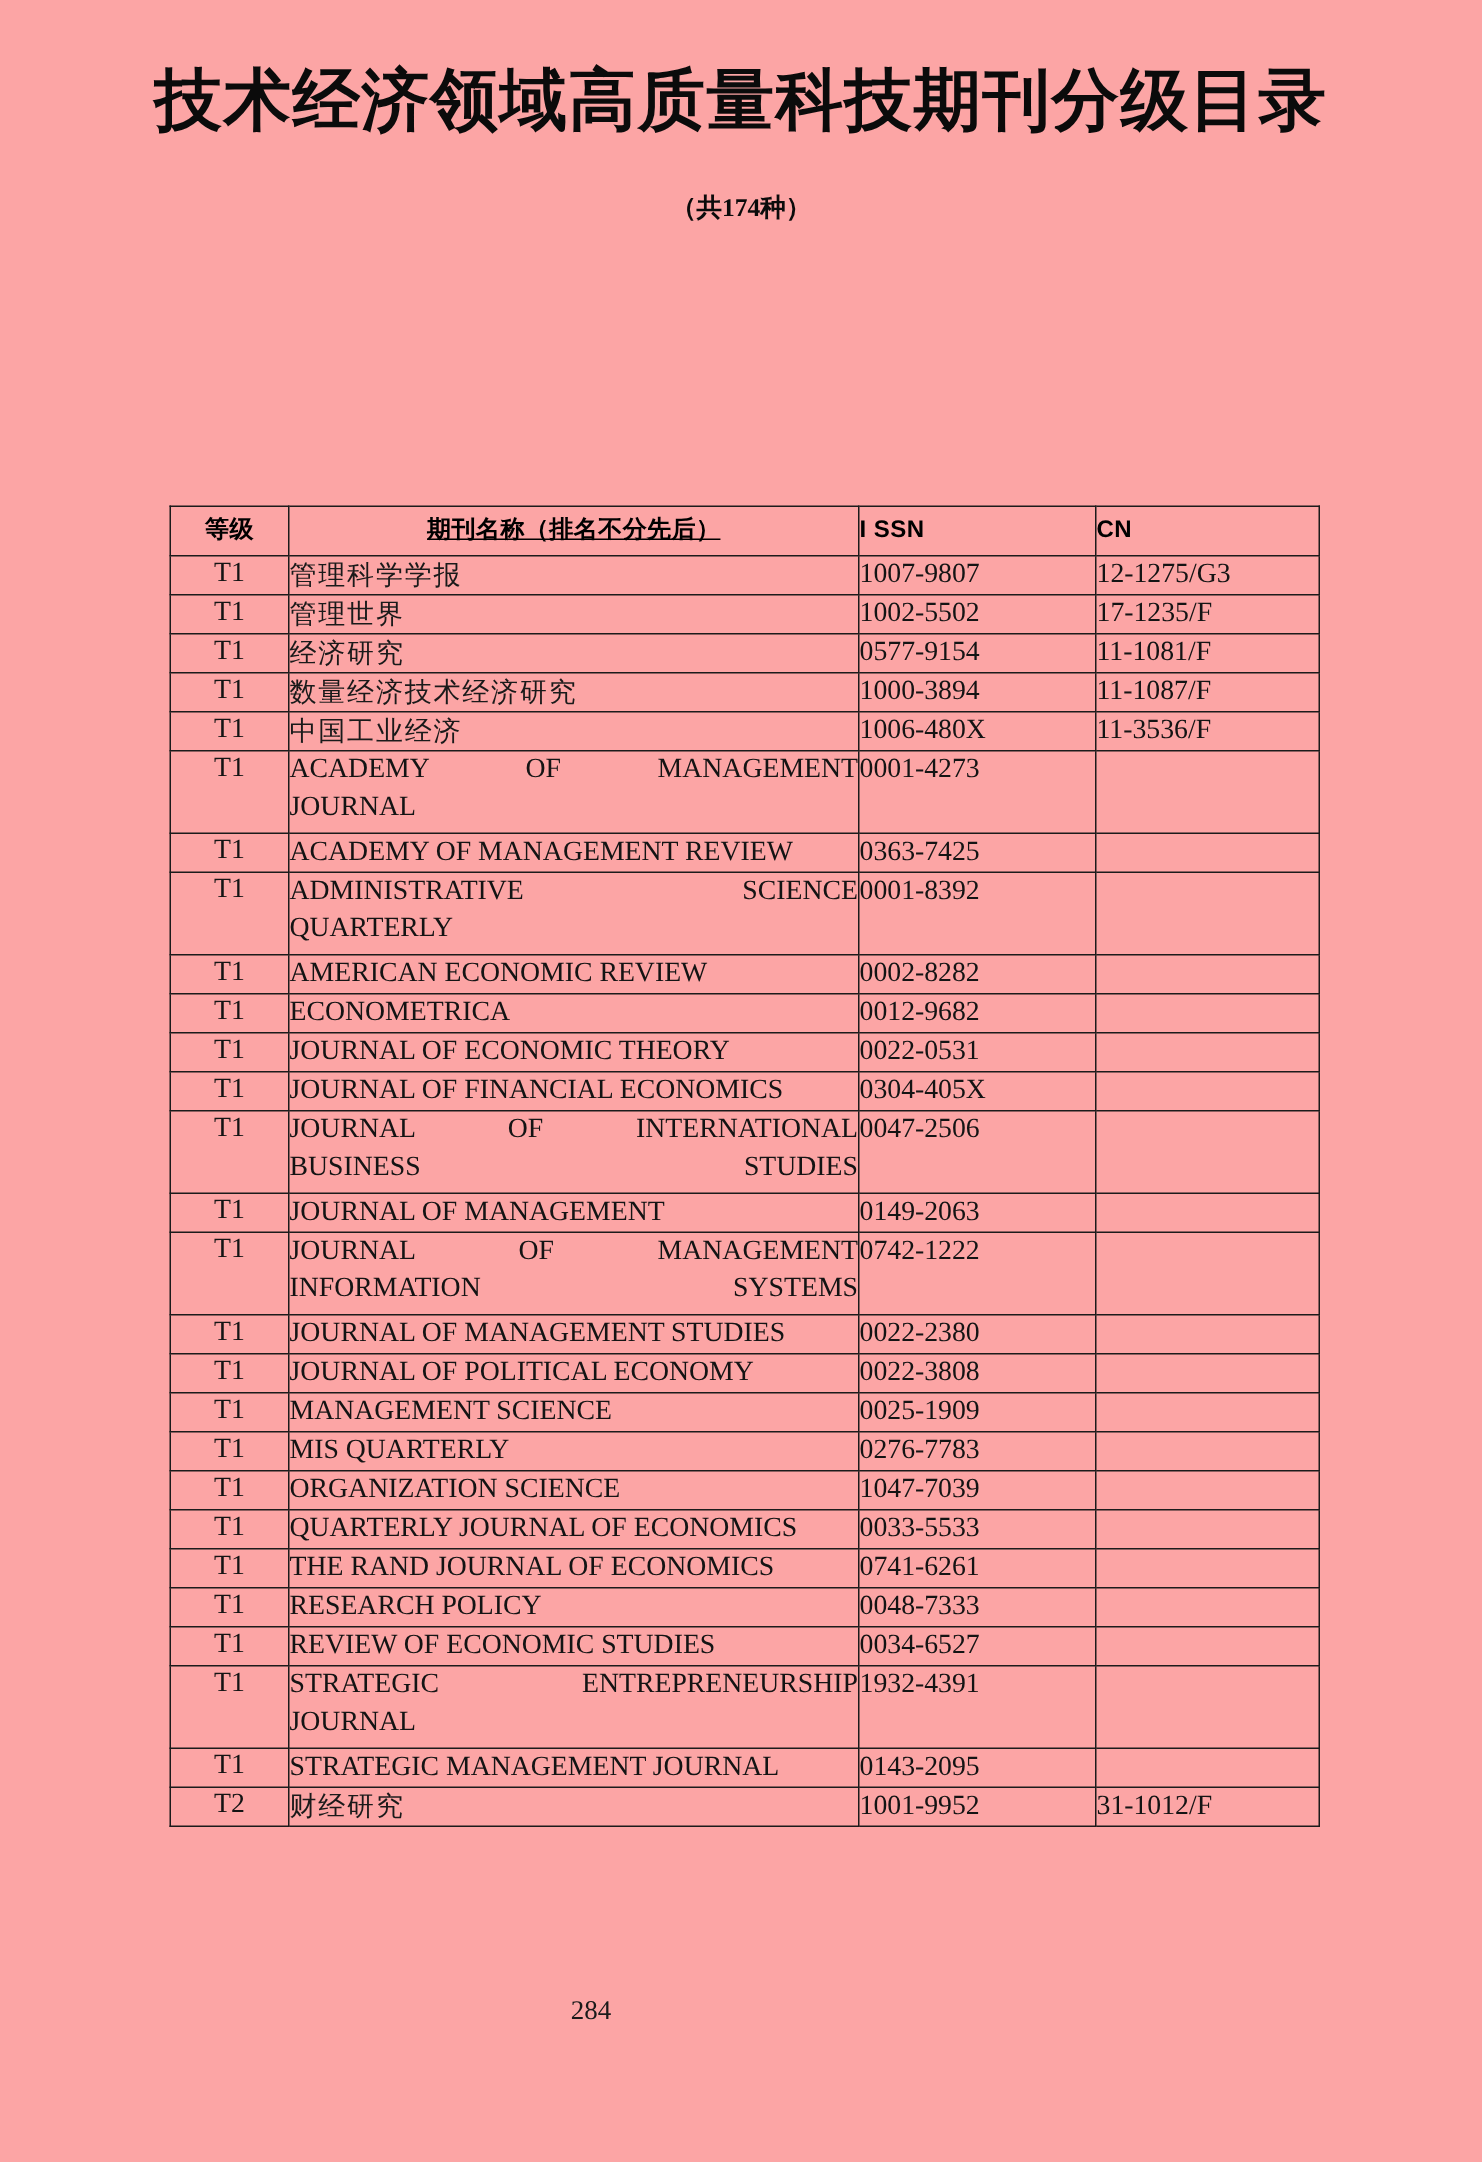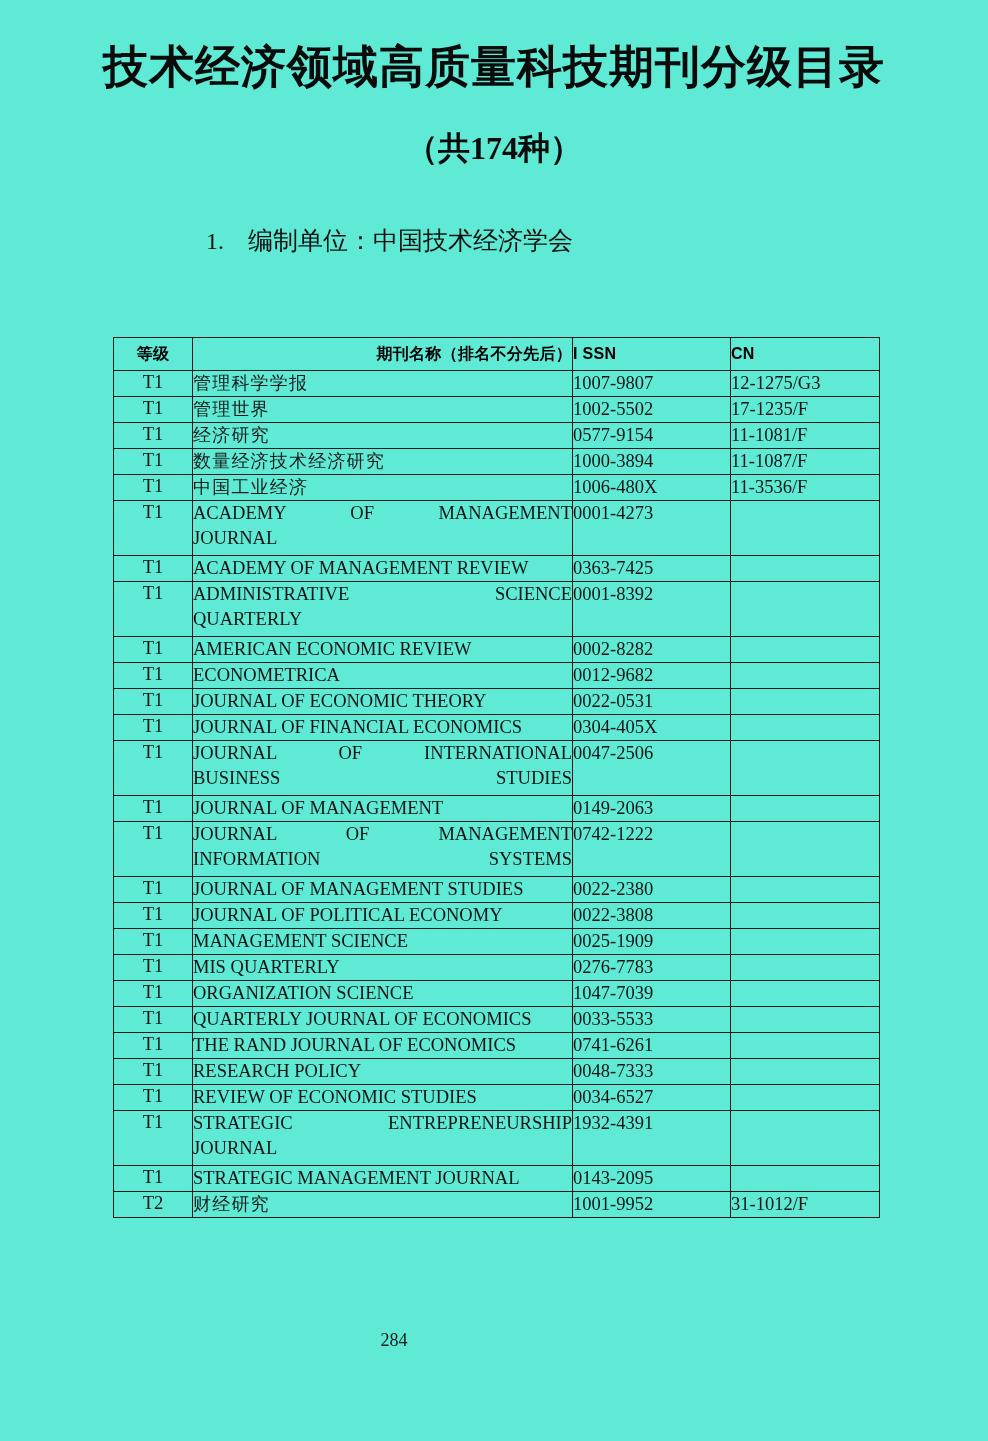--- a/index.html
+++ b/index.html
@@ -12,21 +12,21 @@
     height: 1441px;
     position: relative;
     font-family: "Liberation Serif", "DejaVu Serif", serif;
     color: #000000;
     overflow: hidden;
   }
 
   .page {
     position: absolute;
     inset: 0;
-    background: #5eead4;
+    background: #fca5a5;
   }
 
   
   .doc-title {
     position: absolute;
     top: 42px;
     left: 0;
     width: 988px;
     text-align: center;
     font-family: "Liberation Serif", "DejaVu Serif", serif;
@@ -37,21 +37,21 @@
     color: #0b0b0b;
   }
 
   .doc-subtitle {
     position: absolute;
     top: 127px;
     left: 0;
     width: 988px;
     text-align: center;
     font-weight: bold;
-    font-size: 32px;
+    font-size: 17px;
     letter-spacing: 0px;
     color: #0b0b0b;
   }
 
   
   .meta-list {
     position: absolute;
     top: 216px;
     left: 206px;
     width: 700px;
@@ -99,21 +99,21 @@
     font-family: "Liberation Sans", "DejaVu Sans", sans-serif;
     font-weight: bold;
     font-size: 16px;
     height: 32px;
     line-height: 32px;
     color: #000000;
     letter-spacing: 0.3px;
     white-space: nowrap;
   }
   th.h-rank { text-align: center; }
-  th.h-name { text-align: right;  padding-left: 9px; }
+  th.h-name { text-align: center;  padding-left: 9px; text-decoration: underline; }
   th.h-issn { text-align: left;  padding-left: 9px; }
   th.h-cn   { text-align: left;  padding-left: 9px; }
 
   
   tbody td {
     font-family: "Liberation Serif", "DejaVu Serif", serif;
     font-size: 18.5px;
     color: #141414;
   }
   td.rank {
@@ -177,23 +177,20 @@
 </head>
 <body>
 
 <div class="page">
 
   <div class="doc-title">技术经济领域高质量科技期刊分级目录</div>
 
   <div class="doc-subtitle">（共174种）</div>
 
   <div class="meta-list">
-    <div class="meta-item">
-      <span class="meta-num">1.</span><span class="meta-text">编制单位：中国技术经济学会</span>
-    </div>
   </div>
 
   <div class="jtable-wrap">
     <table class="jtable">
       <colgroup>
         <col class="c-rank">
         <col class="c-name">
         <col class="c-issn">
         <col class="c-cn">
       </colgroup>

